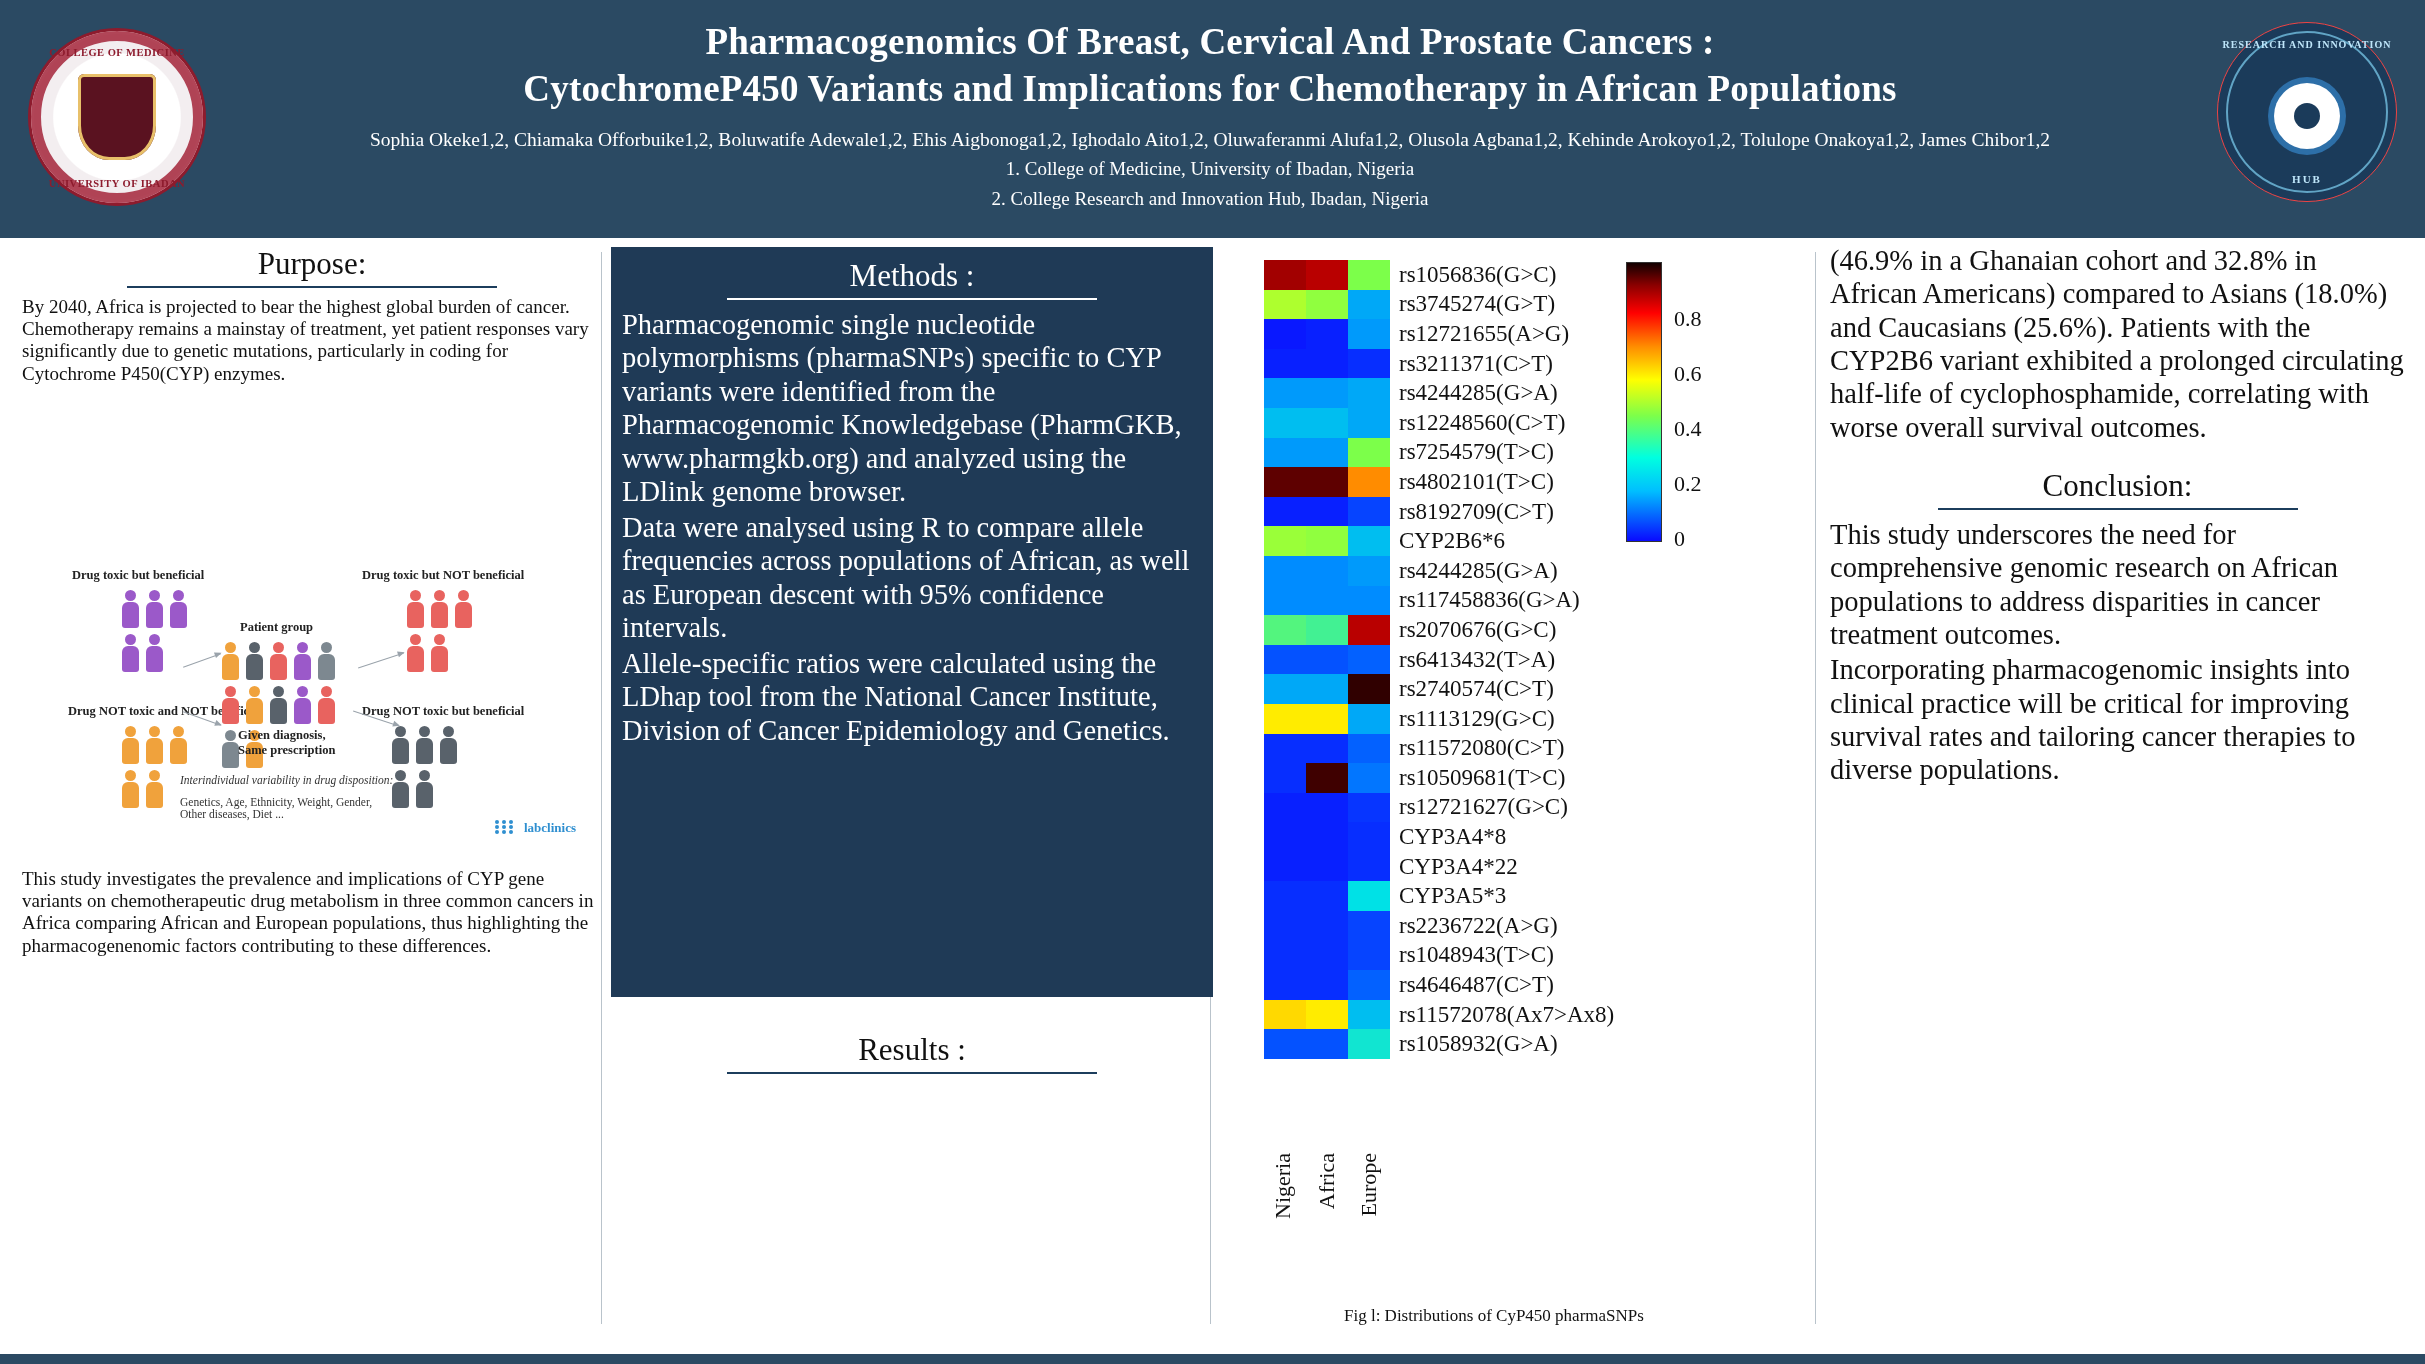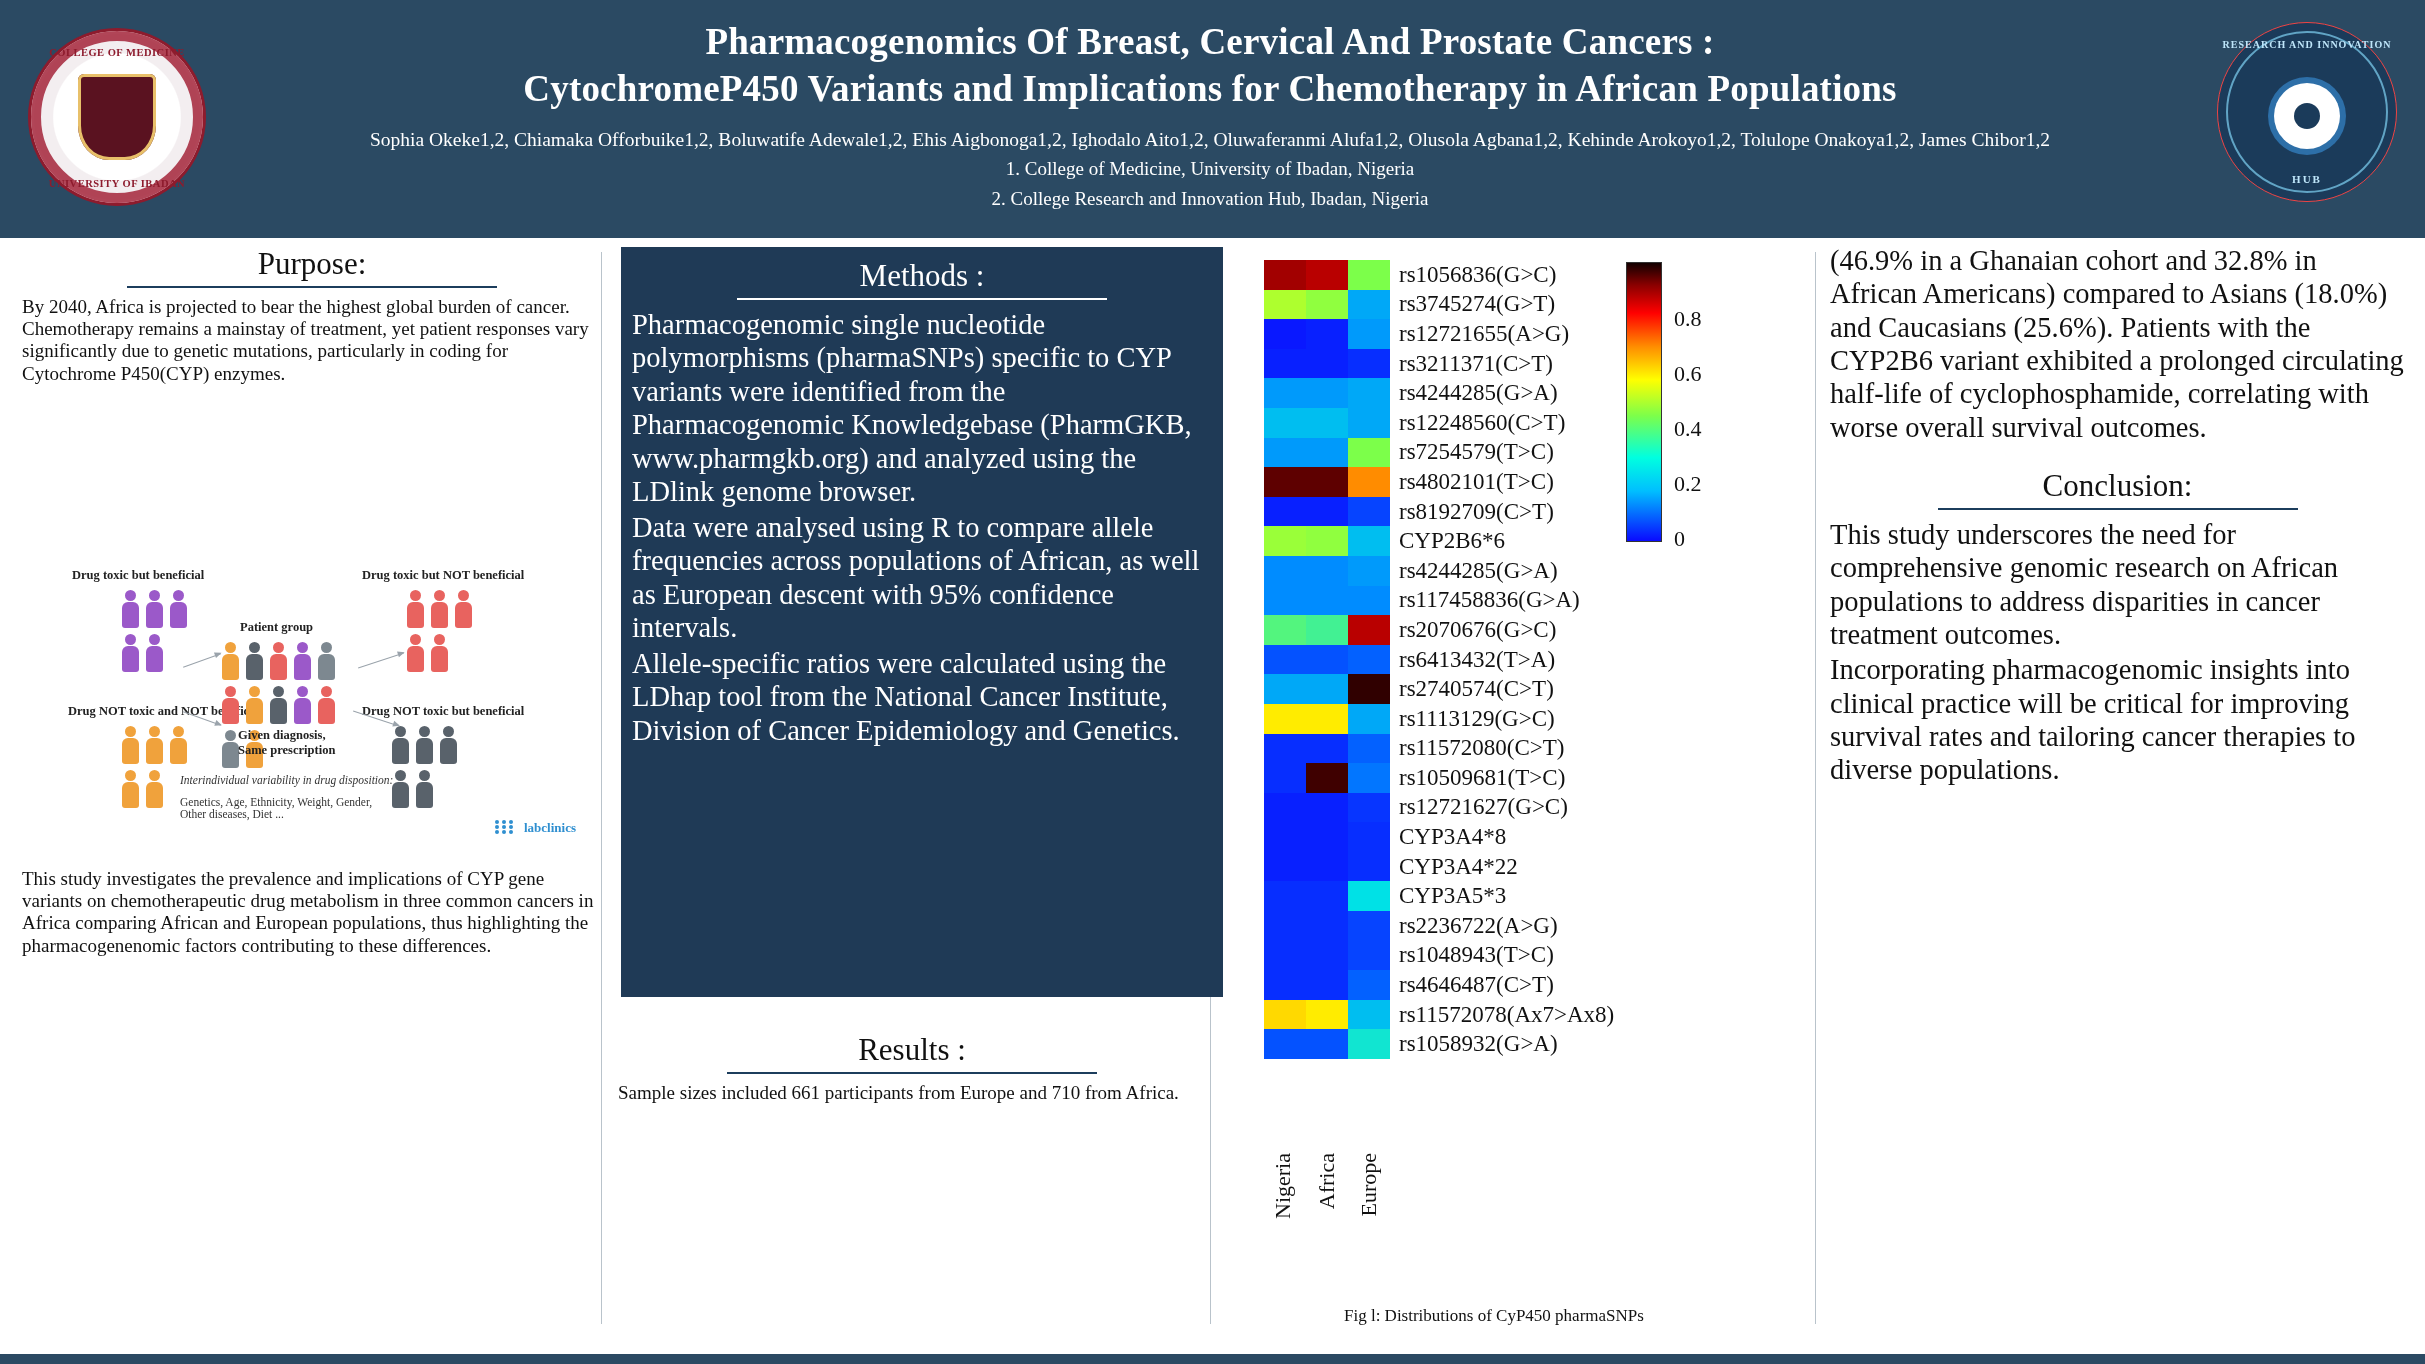--- a/index.html
+++ b/index.html
@@ -96,21 +96,21 @@
   }
   .sec-rule{height:2px;background:#1c3d5c;margin:0 auto 8px auto;}
 
   p.txt{
     font-size:19px;line-height:1.17;color:#111;margin:0 0 2px 0;text-align:left;
   }
   .col-1 p.txt, .col-4 p.txt{color:#111;}
 
   
   .methods-box{
-    position:absolute;left:10px;top:10px;width:600px;height:748px;background:#1f3a56;
+    position:absolute;left:0;top:10px;width:600px;height:748px;background:#1f3a56;
     box-shadow:0 0 0 1px #1f3a56;
   }
   .methods-box h2.sec{color:#fff;margin-top:10px;}
   .methods-box .sec-rule{background:#ffffff;}
   .methods-box p.txt{color:#ffffff;font-size:28.5px;line-height:1.175;padding:0 10px;}
 
   .results-wrap{position:absolute;left:0;top:786px;width:600px;}
   .results-wrap h2.sec{color:#111;}
   .results-wrap p.txt{padding:0 6px;}
 
@@ -289,21 +289,20 @@
         <h2 class="sec">Methods :</h2>
         <div class="sec-rule" style="width:370px;"></div>
         <p class="txt">Pharmacogenomic single nucleotide polymorphisms (pharmaSNPs) specific to CYP variants were identified from the Pharmacogenomic Knowledgebase (PharmGKB, www.pharmgkb.org) and analyzed using the LDlink genome browser.</p>
         <p class="txt">Data were analysed using R to compare allele frequencies across populations of African, as well as European descent with 95% confidence intervals.</p>
         <p class="txt">Allele-specific ratios were calculated using the LDhap tool from the National Cancer Institute, Division of Cancer Epidemiology and Genetics.</p>
       </div>
 
       <div class="results-wrap">
         <h2 class="sec">Results :</h2>
         <div class="sec-rule" style="width:370px;"></div>
-        <p class="txt">Sample sizes included 661 participants from Europe and 710 from Africa.</p>
       </div>
     </div>
 
     <div class="heat">
       <div class="heat-grid" id="heat-grid">
           <div class="hrow">
             <div class="hcell" style="background: rgb(162, 0, 0);"></div>
             <div class="hcell" style="background: rgb(185, 0, 0);"></div>
             <div class="hcell" style="background: rgb(124, 255, 74);"></div>
             <div class="hlabel">rs1056836(G&gt;C)</div>

